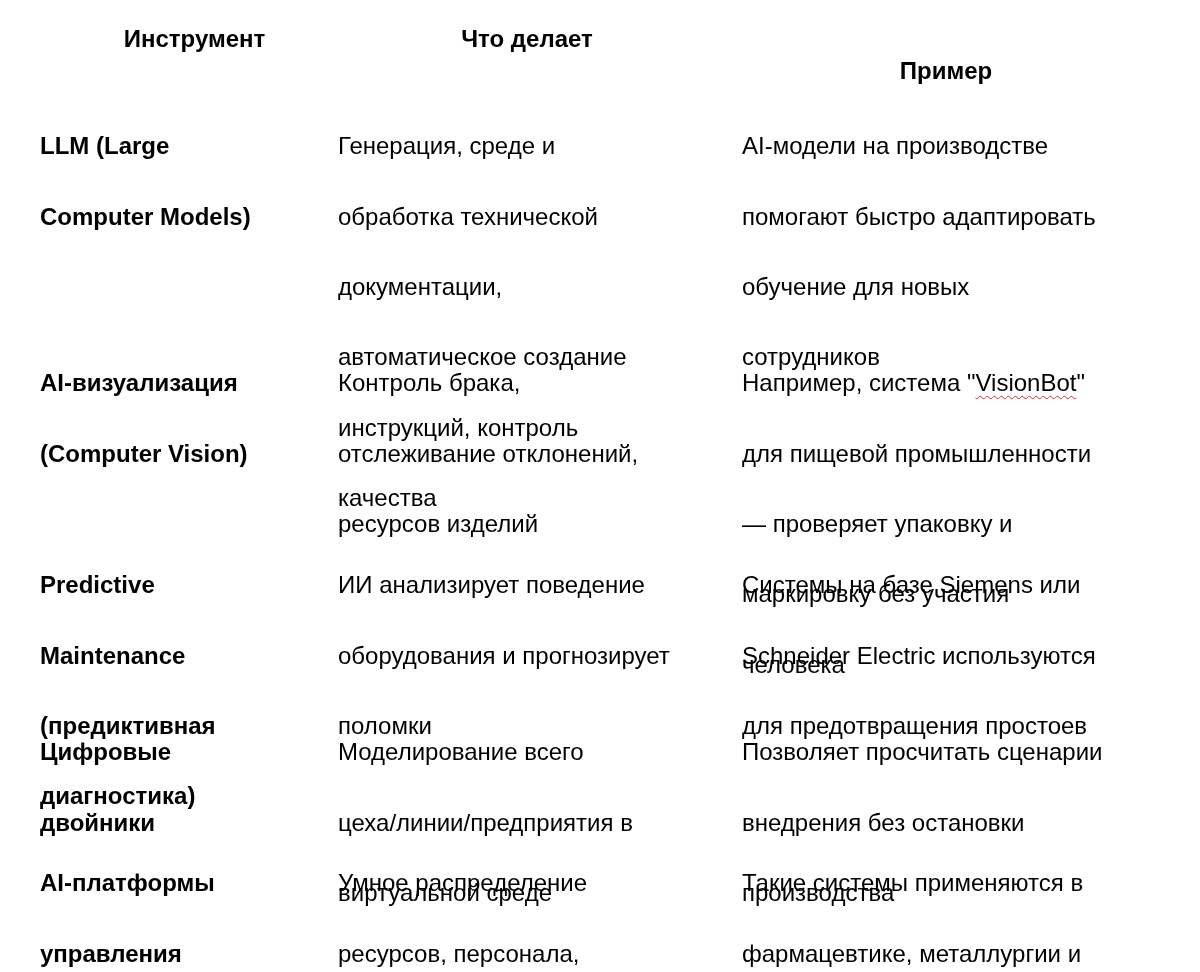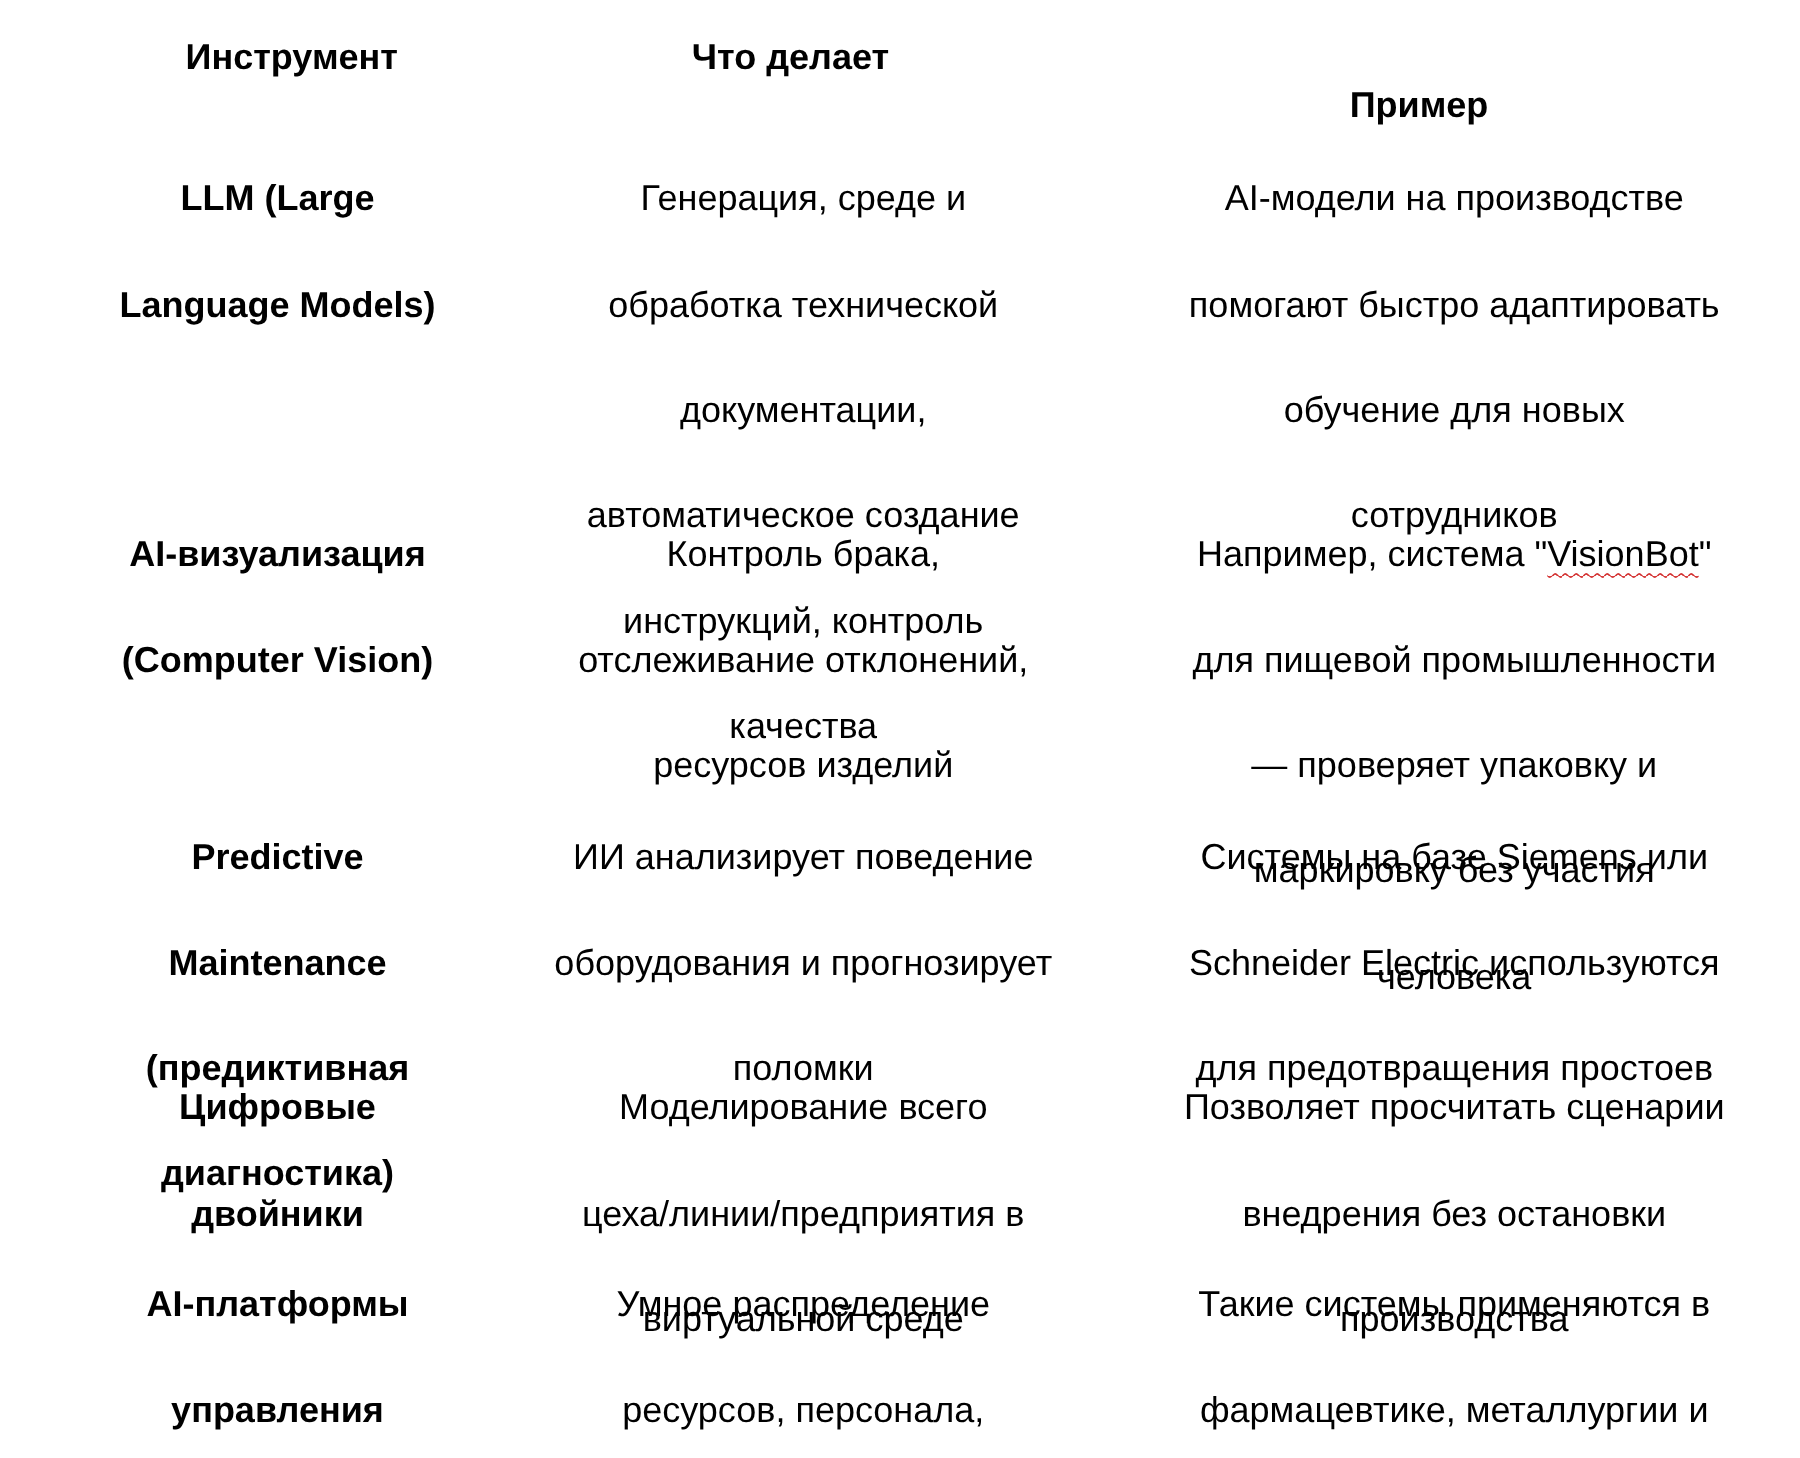--- a/index.html
+++ b/index.html
@@ -41,25 +41,24 @@
     .hc-2 { left: 338px; width: 378px; }
     .hc-3 { left: 742px; width: 408px; margin-top: 32px; }
 
     .row {
       position: absolute;
       left: 0;
       width: 1200px;
     }
     .cell {
       position: absolute;
-      top: 0;
+      top: 13px;
       font-size: 24px;
       line-height: 35.2px;
       white-space: pre-line;
-      text-align: center;
     }
     .c1 { left: 40px; width: 290px; font-weight: bold; }
     .c2 { left: 338px; width: 395px; }
     .c3 { left: 742px; width: 455px; }
 
     .line { display: block; white-space: nowrap; }
     .spell {
       text-decoration: underline wavy #d32f2f;
       text-decoration-thickness: 1px;
       text-underline-offset: 4px;
@@ -73,21 +72,21 @@
 
   <div class="header-row">
     <div class="header-cell hc-1">Инструмент</div>
     <div class="header-cell hc-2">Что делает</div>
     <div class="header-cell hc-3">Пример</div>
   </div>
 
   <div class="row" style="top:80px;">
     <div class="cell c1">
       <span class="line">LLM (Large</span>
-      <span class="line">Language Models)</span>
+      <span class="line">Computer Models)</span>
     </div>
     <div class="cell c2">
       <span class="line">Генерация, среде и</span>
       <span class="line">обработка технической</span>
       <span class="line">документации,</span>
       <span class="line">автоматическое создание</span>
       <span class="line">инструкций, контроль</span>
       <span class="line">качества</span>
     </div>
     <div class="cell c3">

